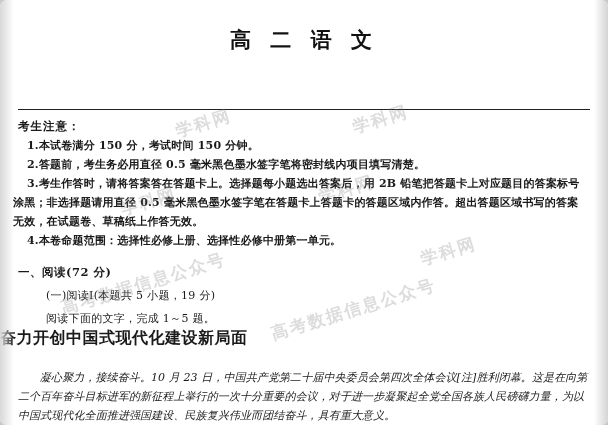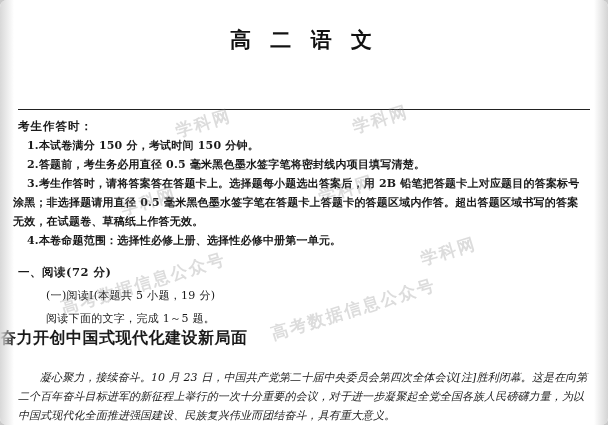--- a/index.html
+++ b/index.html
@@ -170,21 +170,21 @@
 </style>
 </head>
 <body>
 
 <div class="page">
 
   <div class="doc-title">高 二 语 文</div>
 
   <div class="rule"></div>
 
-  <div class="notice-head">考生作答时：</div>
+  <div class="notice-head">考生注意：</div>
 
   <div class="notice-list">
     <div class="item">1.本试卷满分 150 分，考试时间 150 分钟。</div>
     <div class="item">2.答题前，考生务必用直径 0.5 毫米黑色墨水签字笔将密封线内项目填写清楚。</div>
     <div class="item">3.考生作答时，请将答案答在答题卡上。选择题每小题选出答案后，用 2B 铅笔把答题卡上对应题目的答案标号涂黑；非选择题请用直径 0.5 毫米黑色墨水签字笔在答题卡上答题卡的答题区域内作答。超出答题区域书写的答案无效，在试题卷、草稿纸上作答无效。</div>
     <div class="item">4.本卷命题范围：选择性必修上册、选择性必修中册第一单元。</div>
   </div>
 
   <div class="sec-head">一、阅读(72 分)</div>
   <div class="sub-head">(一)阅读Ⅰ(本题共 5 小题，19 分)</div>

